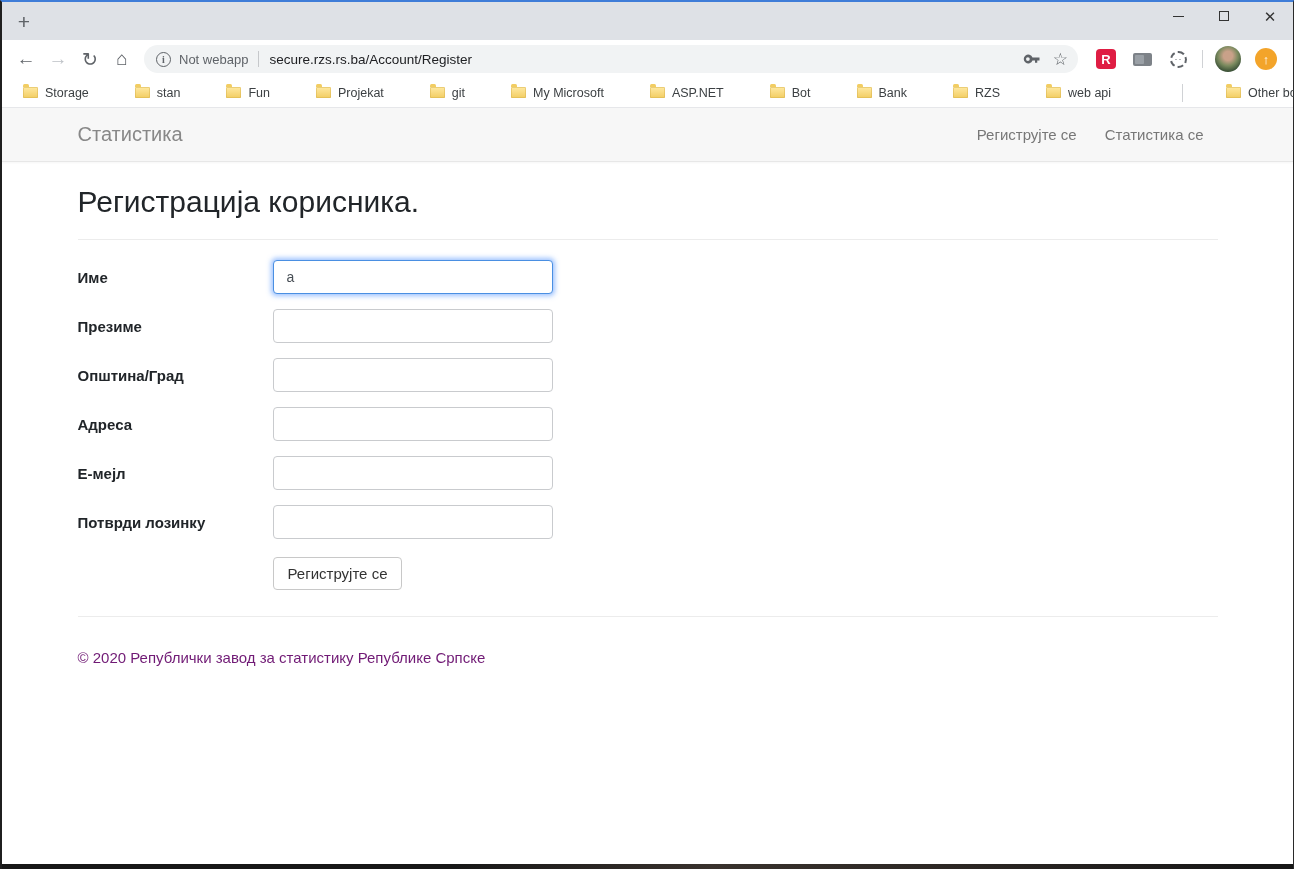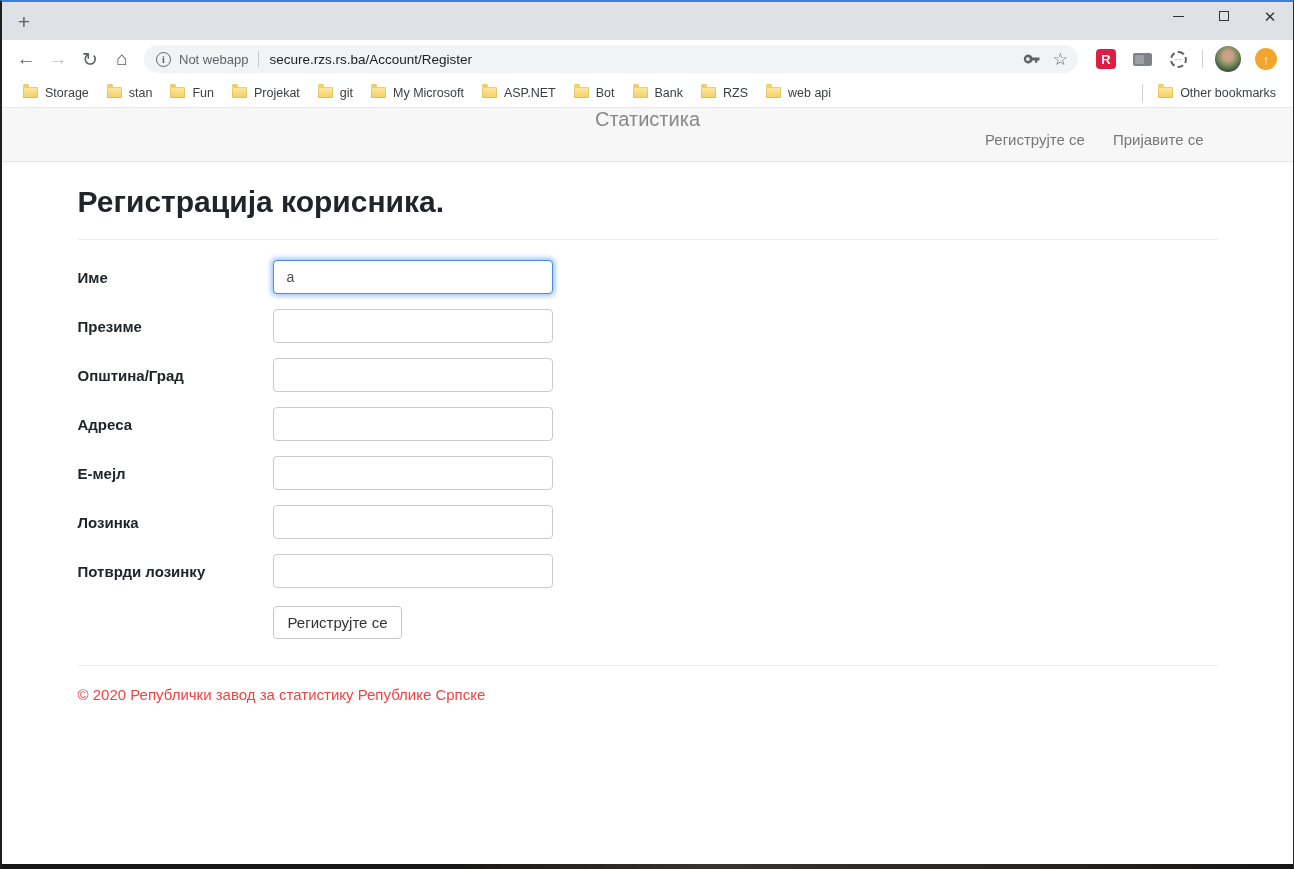--- a/index.html
+++ b/index.html
@@ -56,55 +56,55 @@
   .ext{flex:none;display:flex;align-items:center;margin-left:4px;cursor:pointer;}
   .ext-r{width:20px;height:20px;border-radius:4px;background:#df1d43;color:#fff;font-weight:bold;font-size:13px;display:flex;align-items:center;justify-content:center;margin:0 6px;}
   .ext-wallet{width:19px;height:13px;border-radius:2px;background:#7d8288;position:relative;margin:0 7px;}
   .ext-wallet::after{content:"";position:absolute;left:2px;top:2px;width:9px;height:9px;background:#9aa0a6;border-radius:1px;}
   .ext-dashed{width:17px;height:17px;border:2px dashed #5f6368;border-radius:50%;margin:0 7px;display:flex;align-items:center;justify-content:center;color:#5f6368;font-size:9px;letter-spacing:1px;}
   .tb-divider{width:1px;height:18px;background:#d0d2d5;margin:0 8px;flex:none;}
   .avatar{width:26px;height:26px;border-radius:50%;flex:none;margin:0 4px;cursor:pointer;
     background:radial-gradient(circle at 50% 38%,#c9a189 22%,#7a8a5e 48%,#3c5238 75%,#263a28 100%);}
   .orange-btn{width:22px;height:22px;border-radius:50%;background:#f3a42a;color:#fff;display:flex;align-items:center;justify-content:center;font-size:13px;font-weight:bold;margin:0 8px 0 10px;flex:none;cursor:pointer;}
   
-  .bookmarks{height:30px;background:#fff;display:flex;align-items:center;padding:0 8px 0 12px;border-bottom:1px solid #e6e7ea;}
+  .bookmarks{height:30px;background:#fff;display:flex;align-items:center;padding:0 8px 0 12px;border-bottom:1px solid #e6e7ea;gap:28px;}
   .bm-item{display:flex;align-items:center;padding:0 9px;height:24px;border-radius:12px;cursor:pointer;flex:none;}
   .folder{width:15px;height:11px;border-radius:1.5px;background:linear-gradient(#ffe9a2,#f2cd62);position:relative;margin-right:7px;flex:none;box-shadow:inset 0 0 0 .5px #d8b34c;}
   .folder::before{content:"";position:absolute;top:-3px;left:0;width:6px;height:3px;background:#f2cd62;border-radius:1.5px 1.5px 0 0;}
   .bm-label{font-size:12.5px;color:#3c4043;white-space:nowrap;}
   .bm-spacer{flex:1;}
   .bm-divider{width:1px;height:18px;background:#d0d2d5;margin:0 6px;flex:none;}
   
   .page{background:#fff;}
-  .container{width:1140px;margin:0 auto;flex-direction:column;}
+  .container{width:1140px;margin:0 auto;}
   .site-navbar{height:54px;background:#f7f7f7;border-bottom:1px solid #e7e7e7;box-shadow:0 1px 2px rgba(0,0,0,.04);}
   .site-navbar .container{height:100%;display:flex;align-items:center;}
   .brand{font-size:20px;color:#888;cursor:pointer;}
   .site-nav{margin-left:auto;display:flex;}
   .site-nav a{font-size:15px;color:#777;text-decoration:none;padding:0 14px;cursor:pointer;}
   .content{padding-top:23px;}
-  h1{font-size:30px;font-weight:700;color:#212529;margin-bottom:10px;}
+  h1{font-size:30px;font-weight:400;color:#212529;margin-bottom:10px;}
   .lead{font-size:17px;color:#212529;}
   hr{border:none;border-top:1px solid #ececec;margin-top:20px;}
   .form-area{margin-top:20px;}
   .form-row{display:flex;align-items:center;margin-bottom:15px;}
   .form-row label{width:195px;font-size:15px;font-weight:bold;color:#212529;flex:none;}
   .form-row input{
     width:280px;height:34px;padding:6px 13px;font-size:14px;color:#495057;
     border:1px solid #c9cbce;border-radius:4px;outline:none;
     font-family:"Liberation Sans","DejaVu Sans",sans-serif;
   }
   .form-row input.focused{border:1px solid #4a8fe2;box-shadow:0 0 5px 1.5px rgba(77,144,254,.55);}
   .submit-row{margin-left:195px;margin-top:18px;}
   .btn-register{
     font-size:15px;color:#333;background:#fff;border:1px solid #c8c8c8;border-radius:4px;
     padding:7px 14px;cursor:pointer;font-family:"Liberation Sans","DejaVu Sans",sans-serif;
   }
   .footer-hr{margin-top:26px;}
-  .footer-text{font-size:15px;color:#ef4444;margin-top:20px;}
+  .footer-text{font-size:15px;color:#701a75;margin-top:32px;}
   
   .bottom-edge{position:absolute;left:0;right:0;bottom:0;height:5px;
     background:linear-gradient(to right,#171717 35%,#39322d 55%,#2b2623 75%,#171717 97%);}
 </style>
 </head>
 <body>
 
 <div class="window">
 
   <div class="tabstrip">
@@ -206,21 +206,21 @@
         <span class="bm-label">Other bookmarks</span>
       </span>
   </div>
 
   <div class="page">
     <div class="site-navbar">
       <div class="container">
         <span class="brand">Статистика</span>
         <span class="site-nav">
           <a>Региструјте се</a>
-          <a>Пријавите се</a>
+          <a>Статистика се</a>
         </span>
       </div>
     </div>
 
     <div class="container content">
       <h1>Регистрација корисника.</h1>
       <hr>
 
       <div class="form-area">
         <div class="form-row">
@@ -237,24 +237,20 @@
         </div>
         <div class="form-row">
           <label>Адреса</label>
           <input type="text" value="" style="">
         </div>
         <div class="form-row">
           <label>Е-мејл</label>
           <input type="text" value="" style="">
         </div>
         <div class="form-row">
-          <label>Лозинка</label>
-          <input type="password" value="" style="">
-        </div>
-        <div class="form-row">
           <label>Потврди лозинку</label>
           <input type="password" value="" style="">
         </div>
         <div class="submit-row">
           <button class="btn-register">Региструјте се</button>
         </div>
       </div>
 
       <hr class="footer-hr">
       <div class="footer-text">© 2020 Републички завод за статистику Републике Српске</div>

